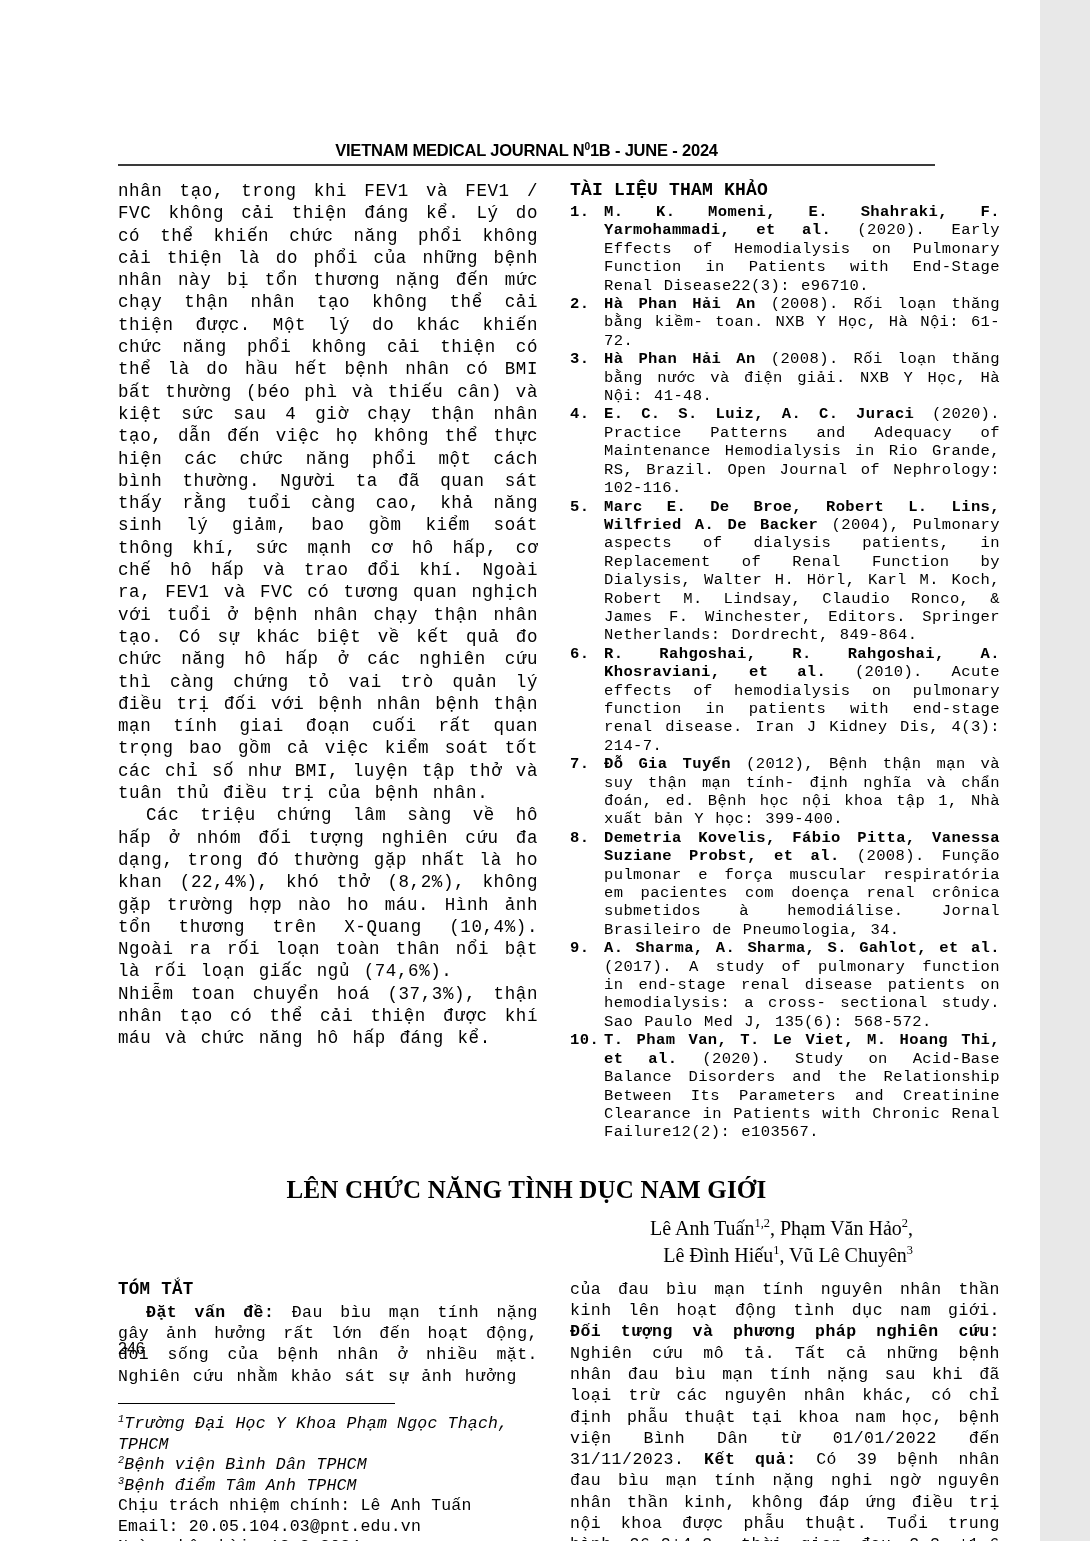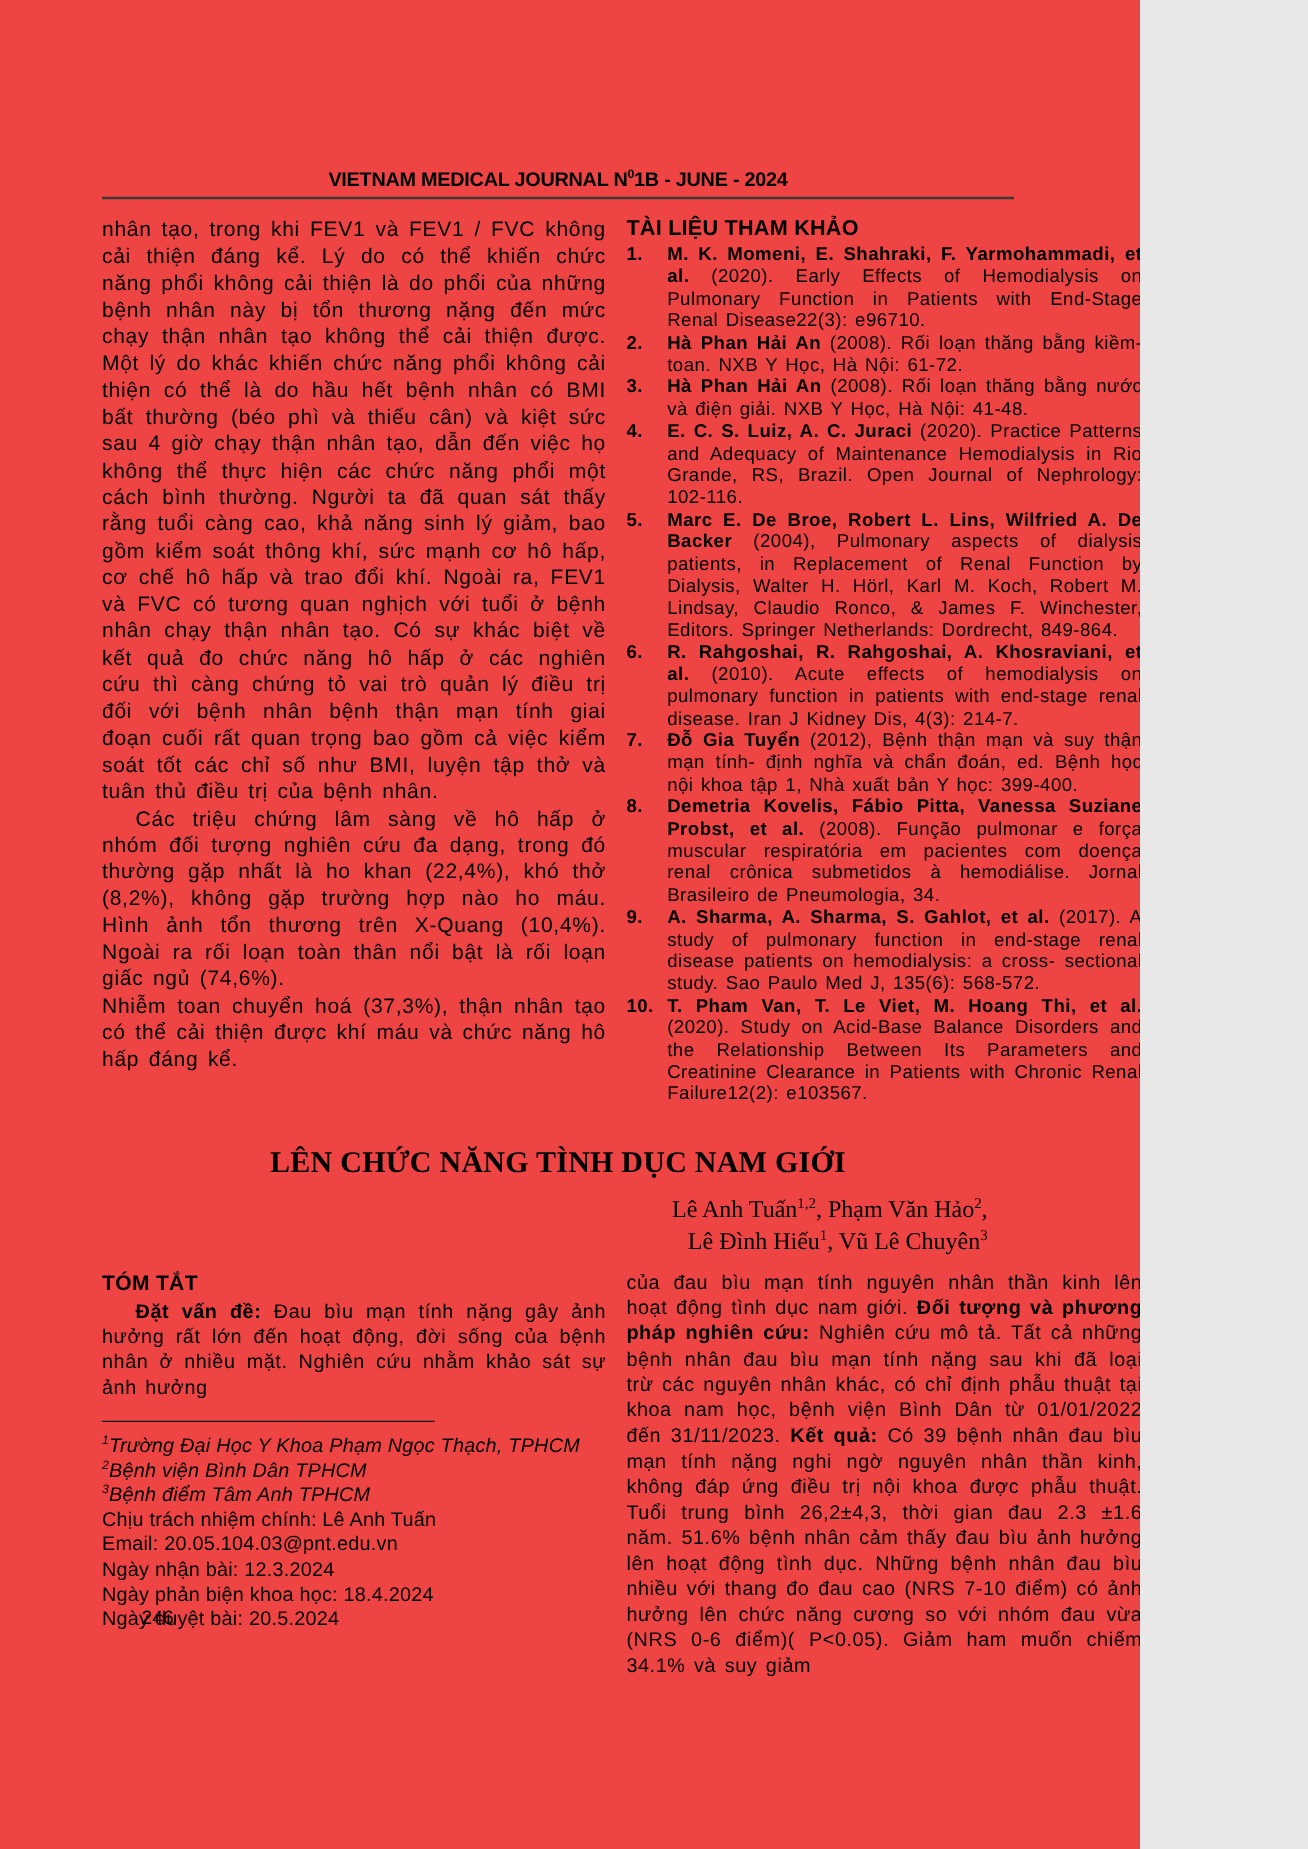--- a/index.html
+++ b/index.html
@@ -1,29 +1,29 @@
 <!DOCTYPE html>
 <html><head>
 <meta charset="utf-8">
 <style>
   html,body{margin:0;padding:0;background:#e8e8e8;}
   .page{
-    width:950px;height:1541px;background:#ef4444;color:#000;
+    width:1040px;height:1541px;background:#ffffff;color:#000;
     position:relative;box-sizing:border-box;
-    padding:140px 105px 0 85px;
+    padding:140px 105px 0 118px;
     font-family:"Liberation Sans","DejaVu Sans",sans-serif;
     overflow:hidden;
   }
   .journal-header{
     text-align:center;font-weight:bold;font-size:16.5px;line-height:20px;
     letter-spacing:-0.2px;
   }
   .journal-header sup{font-size:62%;line-height:0;}
   .header-rule{border:none;border-top:2px solid #3a3a3a;margin:4px 0 0 0;}
-  .cols{display:grid;grid-template-columns:420px 430px;column-gap:17px;}
+  .cols{display:grid;grid-template-columns:420px 430px;column-gap:32px;font-family:Liberation Mono, monospace;}
   .section1{margin-top:14px;}
   p{margin:0;}
   .body-text{font-size:17.5px;line-height:22.3px;text-align:justify;letter-spacing:0.6px;word-spacing:2.5px;}
   .indent{text-indent:28px;}
   .sec-heading{font-weight:bold;font-size:18px;margin:10px 0 2px 0;letter-spacing:0.3px;}
   .refs-heading{font-weight:bold;font-size:18px;margin:0 0 3px 0;letter-spacing:0.2px;}
   .refs{font-size:15.5px;line-height:18.4px;letter-spacing:0.4px;word-spacing:1.5px;}
   .ref-item{display:flex;}
   .ref-num{flex:0 0 34px;font-weight:bold;}
   .ref-text{flex:1;text-align:justify;}

